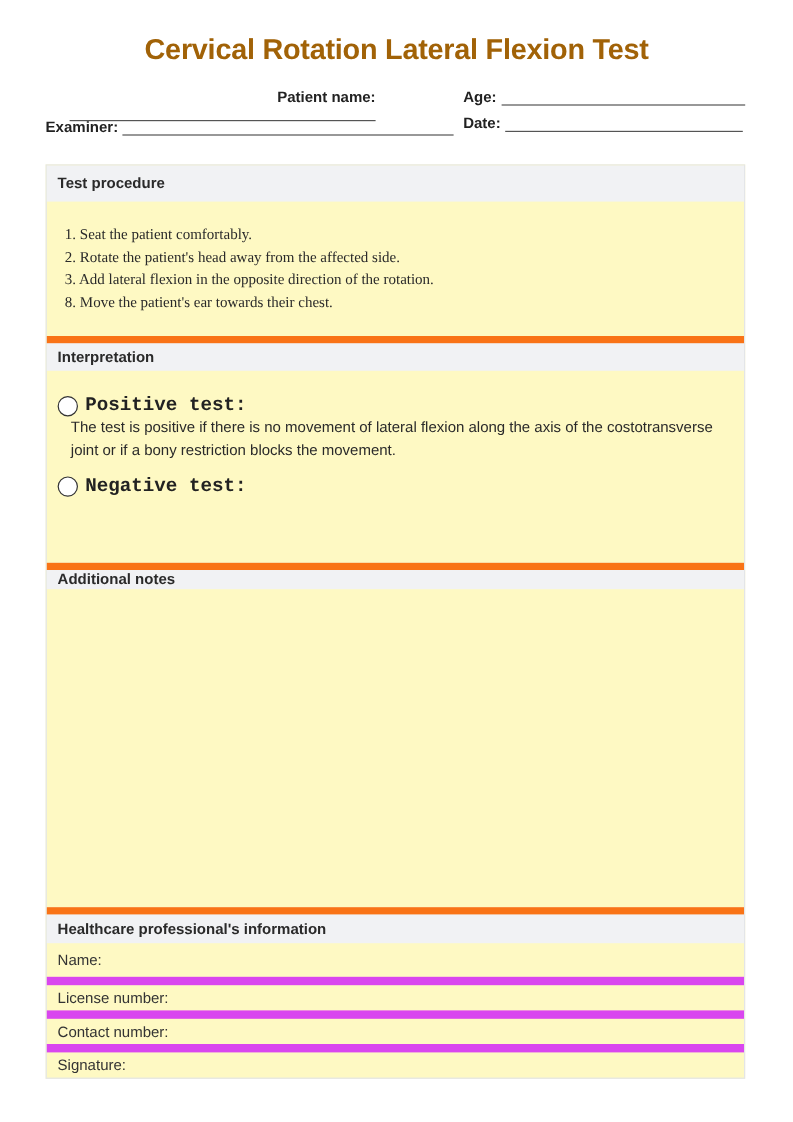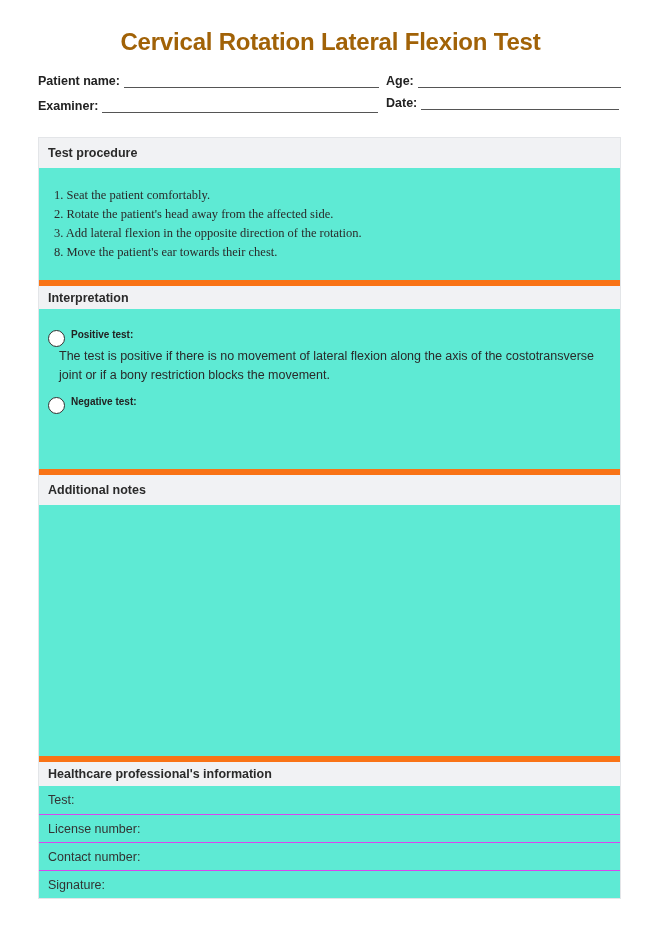--- a/index.html
+++ b/index.html
@@ -46,21 +46,21 @@
       margin-left: 4px;
     }
     .box {
       position: absolute;
       left: 38px;
       top: 137px;
       width: 583px;
       height: 762px;
       border: 1px solid #e3e5e8;
       box-sizing: border-box;
-      background: #5eead4;
+      background: #fef9c3;
     }
     .sec-head {
       position: absolute;
       left: 0;
       width: 100%;
       background: #f1f2f4;
       font-size: 12.5px;
       font-weight: bold;
       color: #2a2a2a;
       box-sizing: border-box;
@@ -93,55 +93,56 @@
       height: 17px;
       border: 1.5px solid #333;
       border-radius: 50%;
       box-sizing: border-box;
       background: #fff;
     }
     .interp-title {
       position: absolute;
       left: 23px;
       top: 0;
-      font-size: 10px;
+      font-size: 16px;
       font-weight: bold;
       color: #222;
+      font-family: Liberation Mono, monospace;
     }
     .interp-desc {
       position: absolute;
       left: 11px;
       top: 18px;
       width: 545px;
       font-size: 12.5px;
       line-height: 18.5px;
       color: #2a2a2a;
     }
     .info-row {
       position: absolute;
       left: 0;
       width: 100%;
       height: 28px;
-      border-top: 1px solid #d946ef;
+      border-top: 7px solid #d946ef;
       box-sizing: border-box;
       padding-left: 9px;
       font-size: 12.5px;
       color: #333;
       display: flex;
       align-items: center;
     }
     .info-row.first { border-top: none; }
   </style>
 </head>
 <body>
 
 <div class="title">Cervical Rotation Lateral Flexion Test</div>
 
 <div class="field-row" style="top:74px;height:40px;width:590px;">
-  <div class="field" style="left:0;top:0;">
+  <div class="field" style="left:16px;top:0;flex-direction:column;">
     <span>Patient name:</span>
     <span class="line" style="width:255px;"></span>
   </div>
   <div class="field" style="left:0;top:25px;">
     <span>Examiner:</span>
     <span class="line" style="width:276px;"></span>
   </div>
   <div class="field" style="left:348px;top:0;">
     <span>Age:</span>
     <span class="line" style="width:203px;"></span>
@@ -172,30 +173,30 @@
     <span class="radio"></span>
     <span class="interp-title">Positive test:</span>
     <div class="interp-desc">The test is positive if there is no movement of lateral flexion along the axis of the costotransverse joint or if a bony restriction blocks the movement.</div>
   </div>
 
   <div class="interp-item" style="top:258px;height:56px;">
     <span class="radio"></span>
     <span class="interp-title">Negative test:</span>
   </div>
 
-  <div class="sec-head" style="top:331px;height:36px;">
+  <div class="sec-head" style="top:331px;height:22px;">
     <span>Additional notes</span>
   </div>
   <div style="position:absolute;left:0;top:361px;width:100%;height:257px;"></div>
 
   <div class="sec-head" style="top:618px;height:30px;">
     <span>Healthcare professional's information</span>
   </div>
   <div class="info-row first" style="top:648px;">
-    <span>Test:</span>
+    <span>Name:</span>
   </div>
   <div class="info-row" style="top:676px;">
     <span>License number:</span>
   </div>
   <div class="info-row" style="top:704px;">
     <span>Contact number:</span>
   </div>
   <div class="info-row" style="top:732px;">
     <span>Signature:</span>
   </div>

